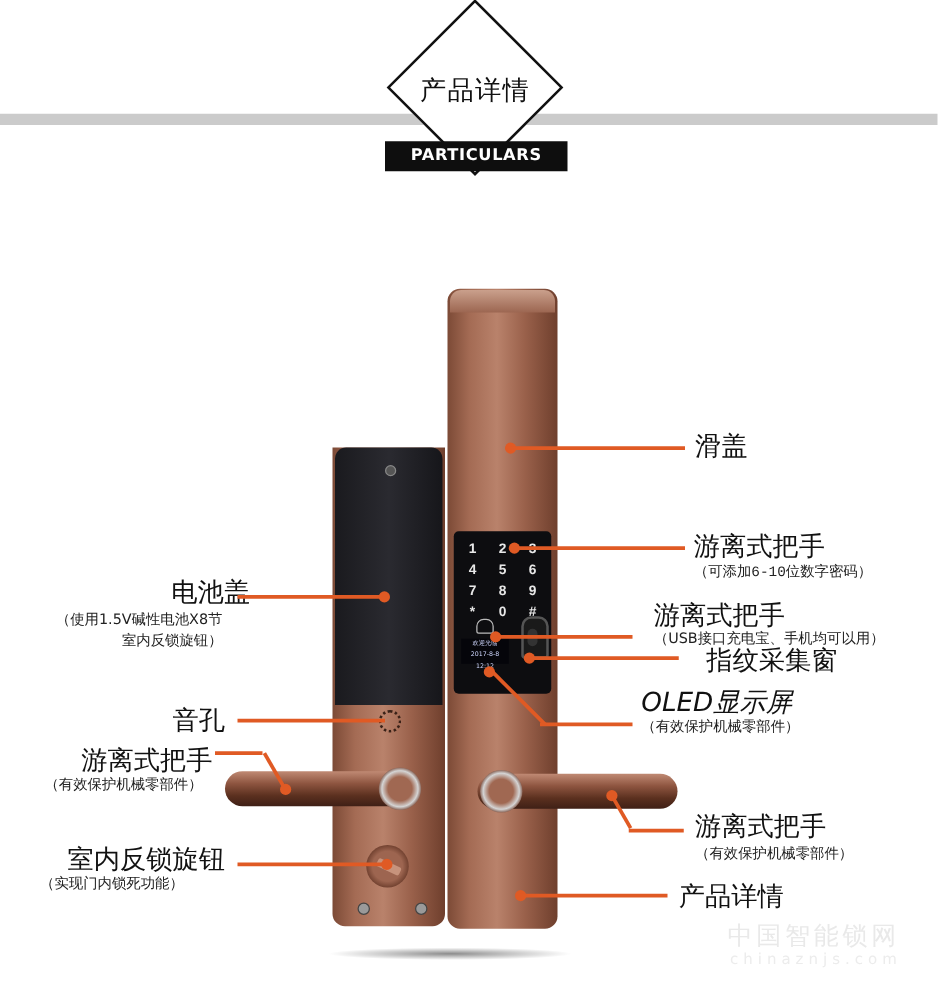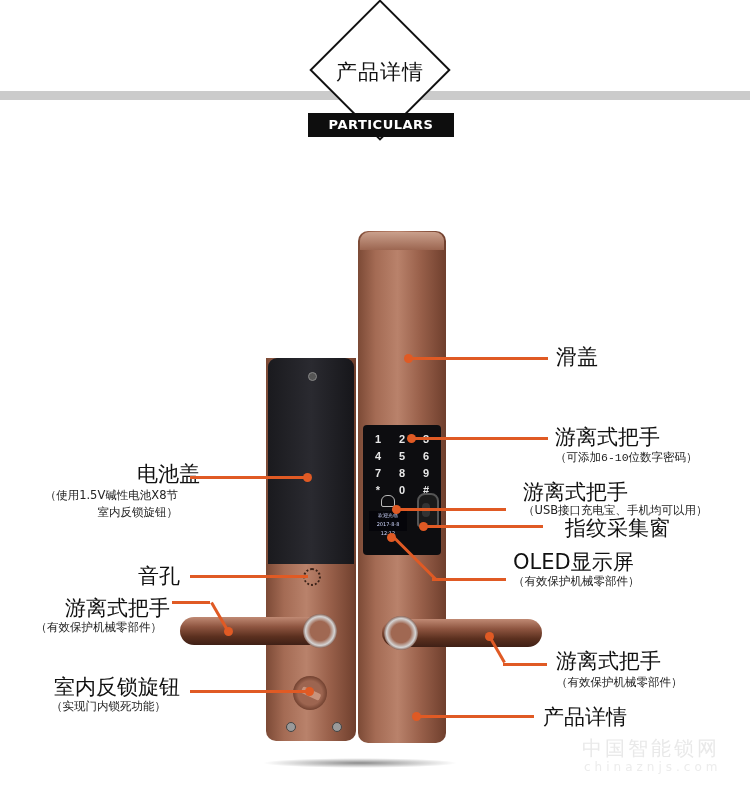--- a/index.html
+++ b/index.html
@@ -152,21 +152,21 @@
 <div class="label-main r" style="right:570px; top:562px;">音孔</div>
 <div class="line" style="left:190px; top:575px; width:118px;"></div>
 
 <div class="label-main r" style="right:580px; top:594px;">游离式把手</div>
 <div class="label-sub r" style="right:588px; top:620px;">（有效保护机械零部件）</div>
 <div class="line" style="left:172px; top:601px; width:38px;"></div>
 <div class="line" style="left:204px; top:614px; width:30px; transform:rotate(60deg);"></div>
 <div class="dot" style="left:224px; top:627px;"></div>
 
 <div class="label-main r" style="right:570px; top:673px;">室内反锁旋钮</div>
-<div class="label-sub r" style="right:584px; top:699px;font-family:Liberation Mono, monospace;">（实现门内锁死功能）</div>
+<div class="label-sub r" style="right:603px; top:699px;font-family:Liberation Mono, monospace;">（实现门内锁死功能）</div>
 <div class="line" style="left:190px; top:690px; width:118px;"></div>
 <div class="dot" style="left:305px; top:687px;"></div>
 
 <div class="dot" style="left:404px; top:354px;"></div>
 <div class="line" style="left:408px; top:357px; width:140px;"></div>
 <div class="label-main" style="left:556px; top:343px;">滑盖</div>
 
 <div class="dot" style="left:407px; top:434px;"></div>
 <div class="line" style="left:411px; top:437px; width:137px;"></div>
 <div class="label-main" style="left:555px; top:423px;">游离式把手</div>
@@ -177,21 +177,21 @@
 <div class="label-main" style="left:523px; top:478px;">游离式把手</div>
 <div class="label-sub" style="left:523px; top:503px;">（USB接口充电宝、手机均可以用）</div>
 
 <div class="dot" style="left:419px; top:522px;"></div>
 <div class="line" style="left:423px; top:525px; width:120px;"></div>
 <div class="label-main" style="left:553px; top:514px;margin-left:12px;">指纹采集窗</div>
 
 <div class="dot" style="left:387px; top:533px;"></div>
 <div class="line" style="left:385px; top:557px; width:60px; transform:rotate(45deg);"></div>
 <div class="line" style="left:432px; top:578px; width:74px;"></div>
-<div class="label-main" style="left:513px; top:548px;">OLED显示屏</div>
+<div class="label-main" style="left:513px; top:548px;font-style:italic;">OLED显示屏</div>
 <div class="label-sub" style="left:513px; top:574px;">（有效保护机械零部件）</div>
 
 <div class="dot" style="left:485px; top:632px;"></div>
 <div class="line" style="left:482px; top:648px; width:30px; transform:rotate(60deg);"></div>
 <div class="line" style="left:503px; top:663px; width:44px;"></div>
 <div class="label-main" style="left:556px; top:647px;">游离式把手</div>
 <div class="label-sub" style="left:556px; top:675px;">（有效保护机械零部件）</div>
 
 <div class="dot" style="left:412px; top:712px;"></div>
 <div class="line" style="left:416px; top:715px; width:118px;"></div>

